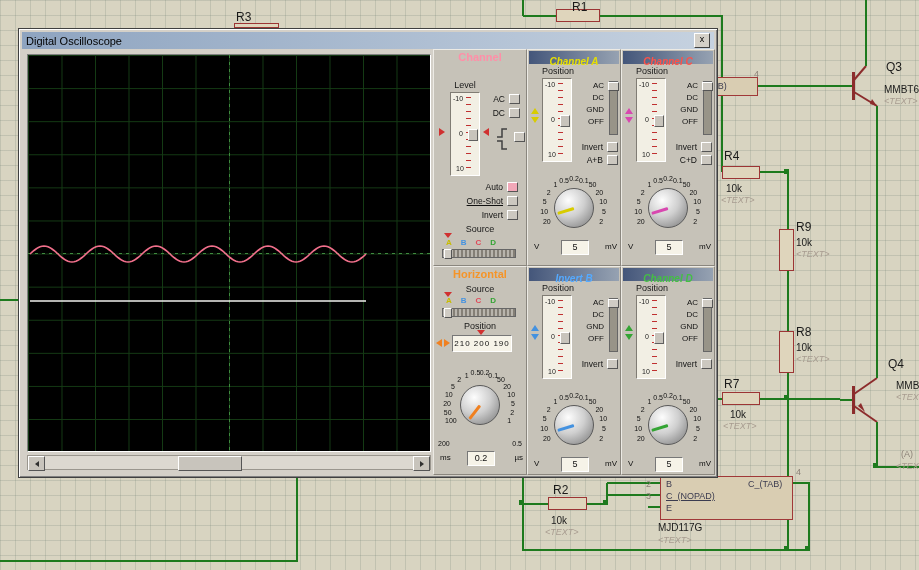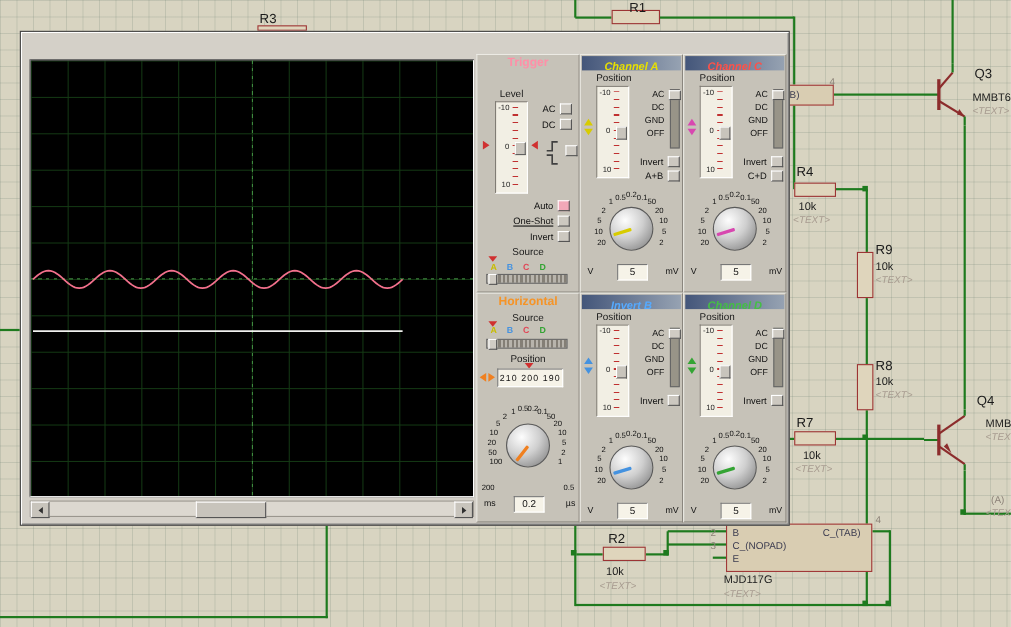--- a/index.html
+++ b/index.html
@@ -201,31 +201,35 @@
       <span class="slabel lbl-gray" style="left: 723px; top: 421px;">&lt;TEXT&gt;</span>
       <span class="slabel lbl-ref" style="left: 888px; top: 357px;">Q4</span>
       <span class="slabel lbl-val" style="left: 896px; top: 380px;">MMBT642</span>
       <span class="slabel lbl-gray" style="left: 896px; top: 392px;">&lt;TEXT&gt;</span>
       <span class="slabel lbl-ref" style="left: 553px; top: 483px;">R2</span>
       <span class="slabel lbl-val" style="left: 551px; top: 515px;">10k</span>
       <span class="slabel lbl-gray" style="left: 545px; top: 527px;">&lt;TEXT&gt;</span>
       <span class="slabel lbl-num" style="left: 646px; top: 479px;">2</span>
       <span class="slabel lbl-num" style="left: 646px; top: 491px;">3</span>
       <span class="slabel lbl-pin" style="left: 666px; top: 479px;">B</span>
-      <span class="slabel lbl-pin" style="left: 666px; top: 491px;">C_(NOPAD)</span>
+      <span class="slabel lbl-pin" style="left: 666px; top: 491px; text-decoration: underline;">C_(NOPAD)</span>
       <span class="slabel lbl-pin" style="left: 666px; top: 503px;">E</span>
       <span class="slabel lbl-pin" style="left: 748px; top: 479px;">C_(TAB)</span>
       <span class="slabel lbl-num" style="left: 796px; top: 467px;">4</span>
       <span class="slabel lbl-val" style="left: 658px; top: 522px;">MJD117G</span>
       <span class="slabel lbl-gray" style="left: 658px; top: 535px;">&lt;TEXT&gt;</span>
       <span class="slabel lbl-num" style="left: 901px; top: 449px;">(A)</span>
       <span class="slabel lbl-gray" style="left: 896px; top: 461px;">&lt;TEXT&gt;</span>
     </div>
 
   <div class="osc-window">
+    <div class="titlebar">
+      <span class="title-text">Digital Oscilloscope</span>
+      <div class="close-btn">x</div>
+    </div>
 
     <div class="scope-screen">
       <div class="center-v"></div>
       <div class="center-h"></div>
       <svg id="trace-svg" class="traces" width="402" height="396">
         <path id="sine-path" fill="none" stroke-width="1.6" d="M2.0,199.0L4.0,197.2L6.0,195.5L8.0,194.0L10.0,192.7L12.0,191.8L14.0,191.2L16.0,191.0L18.0,191.2L20.0,191.8L22.0,192.7L24.0,194.0L26.0,195.5L28.0,197.2L30.0,199.0L32.0,200.8L34.0,202.5L36.0,204.0L38.0,205.3L40.0,206.2L42.0,206.8L44.0,207.0L46.0,206.8L48.0,206.2L50.0,205.3L52.0,204.0L54.0,202.5L56.0,200.8L58.0,199.0L60.0,197.2L62.0,195.5L64.0,194.0L66.0,192.7L68.0,191.8L70.0,191.2L72.0,191.0L74.0,191.2L76.0,191.8L78.0,192.7L80.0,194.0L82.0,195.5L84.0,197.2L86.0,199.0L88.0,200.8L90.0,202.5L92.0,204.0L94.0,205.3L96.0,206.2L98.0,206.8L100.0,207.0L102.0,206.8L104.0,206.2L106.0,205.3L108.0,204.0L110.0,202.5L112.0,200.8L114.0,199.0L116.0,197.2L118.0,195.5L120.0,194.0L122.0,192.7L124.0,191.8L126.0,191.2L128.0,191.0L130.0,191.2L132.0,191.8L134.0,192.7L136.0,194.0L138.0,195.5L140.0,197.2L142.0,199.0L144.0,200.8L146.0,202.5L148.0,204.0L150.0,205.3L152.0,206.2L154.0,206.8L156.0,207.0L158.0,206.8L160.0,206.2L162.0,205.3L164.0,204.0L166.0,202.5L168.0,200.8L170.0,199.0L172.0,197.2L174.0,195.5L176.0,194.0L178.0,192.7L180.0,191.8L182.0,191.2L184.0,191.0L186.0,191.2L188.0,191.8L190.0,192.7L192.0,194.0L194.0,195.5L196.0,197.2L198.0,199.0L200.0,200.8L202.0,202.5L204.0,204.0L206.0,205.3L208.0,206.2L210.0,206.8L212.0,207.0L214.0,206.8L216.0,206.2L218.0,205.3L220.0,204.0L222.0,202.5L224.0,200.8L226.0,199.0L228.0,197.2L230.0,195.5L232.0,194.0L234.0,192.7L236.0,191.8L238.0,191.2L240.0,191.0L242.0,191.2L244.0,191.8L246.0,192.7L248.0,194.0L250.0,195.5L252.0,197.2L254.0,199.0L256.0,200.8L258.0,202.5L260.0,204.0L262.0,205.3L264.0,206.2L266.0,206.8L268.0,207.0L270.0,206.8L272.0,206.2L274.0,205.3L276.0,204.0L278.0,202.5L280.0,200.8L282.0,199.0L284.0,197.2L286.0,195.5L288.0,194.0L290.0,192.7L292.0,191.8L294.0,191.2L296.0,191.0L298.0,191.2L300.0,191.8L302.0,192.7L304.0,194.0L306.0,195.5L308.0,197.2L310.0,199.0L312.0,200.8L314.0,202.5L316.0,204.0L318.0,205.3L320.0,206.2L322.0,206.8L324.0,207.0L326.0,206.8L328.0,206.2L330.0,205.3L332.0,204.0L334.0,202.5L336.0,200.8L338.0,199.0" stroke="#f2708c"></path>
         <line id="flat-line" stroke-width="1.6" x1="2" x2="338" y1="246" y2="246" stroke="#f0f0ee"></line>
       </svg>
     </div>
 
@@ -235,21 +239,21 @@
         </div>
       <div class="sb-thumb"></div>
       <div class="sb-btn sb-right">
           <div class="tri-r"></div>
         </div>
     </div>
 
     <div class="control-panel" id="control-panel">
 
       <div class="section sec-trigger">
-        <div class="sec-title" id="trigger-title" style="color: rgb(255, 143, 168);">Trigger</div>
+        <div class="sec-title" id="trigger-title" style="color: rgb(255, 143, 168);">Channel</div>
         <div class="lbl" style="left:0;top:30px;width:62px;">Level</div>
         <div class="harrows" style="--hc:#d03030;left:5px;top:78px;">
             <div class="htri-r"></div>
           </div>
         <div class="harrows" style="--hc:#d03030;left:49px;top:78px;">
             <div class="htri-l"></div>
           </div>
         <div class="vslider" style="left:16px;top:42px;">
           <span class="sc sc1">-10</span>
           <span class="sc sc2">0</span>

